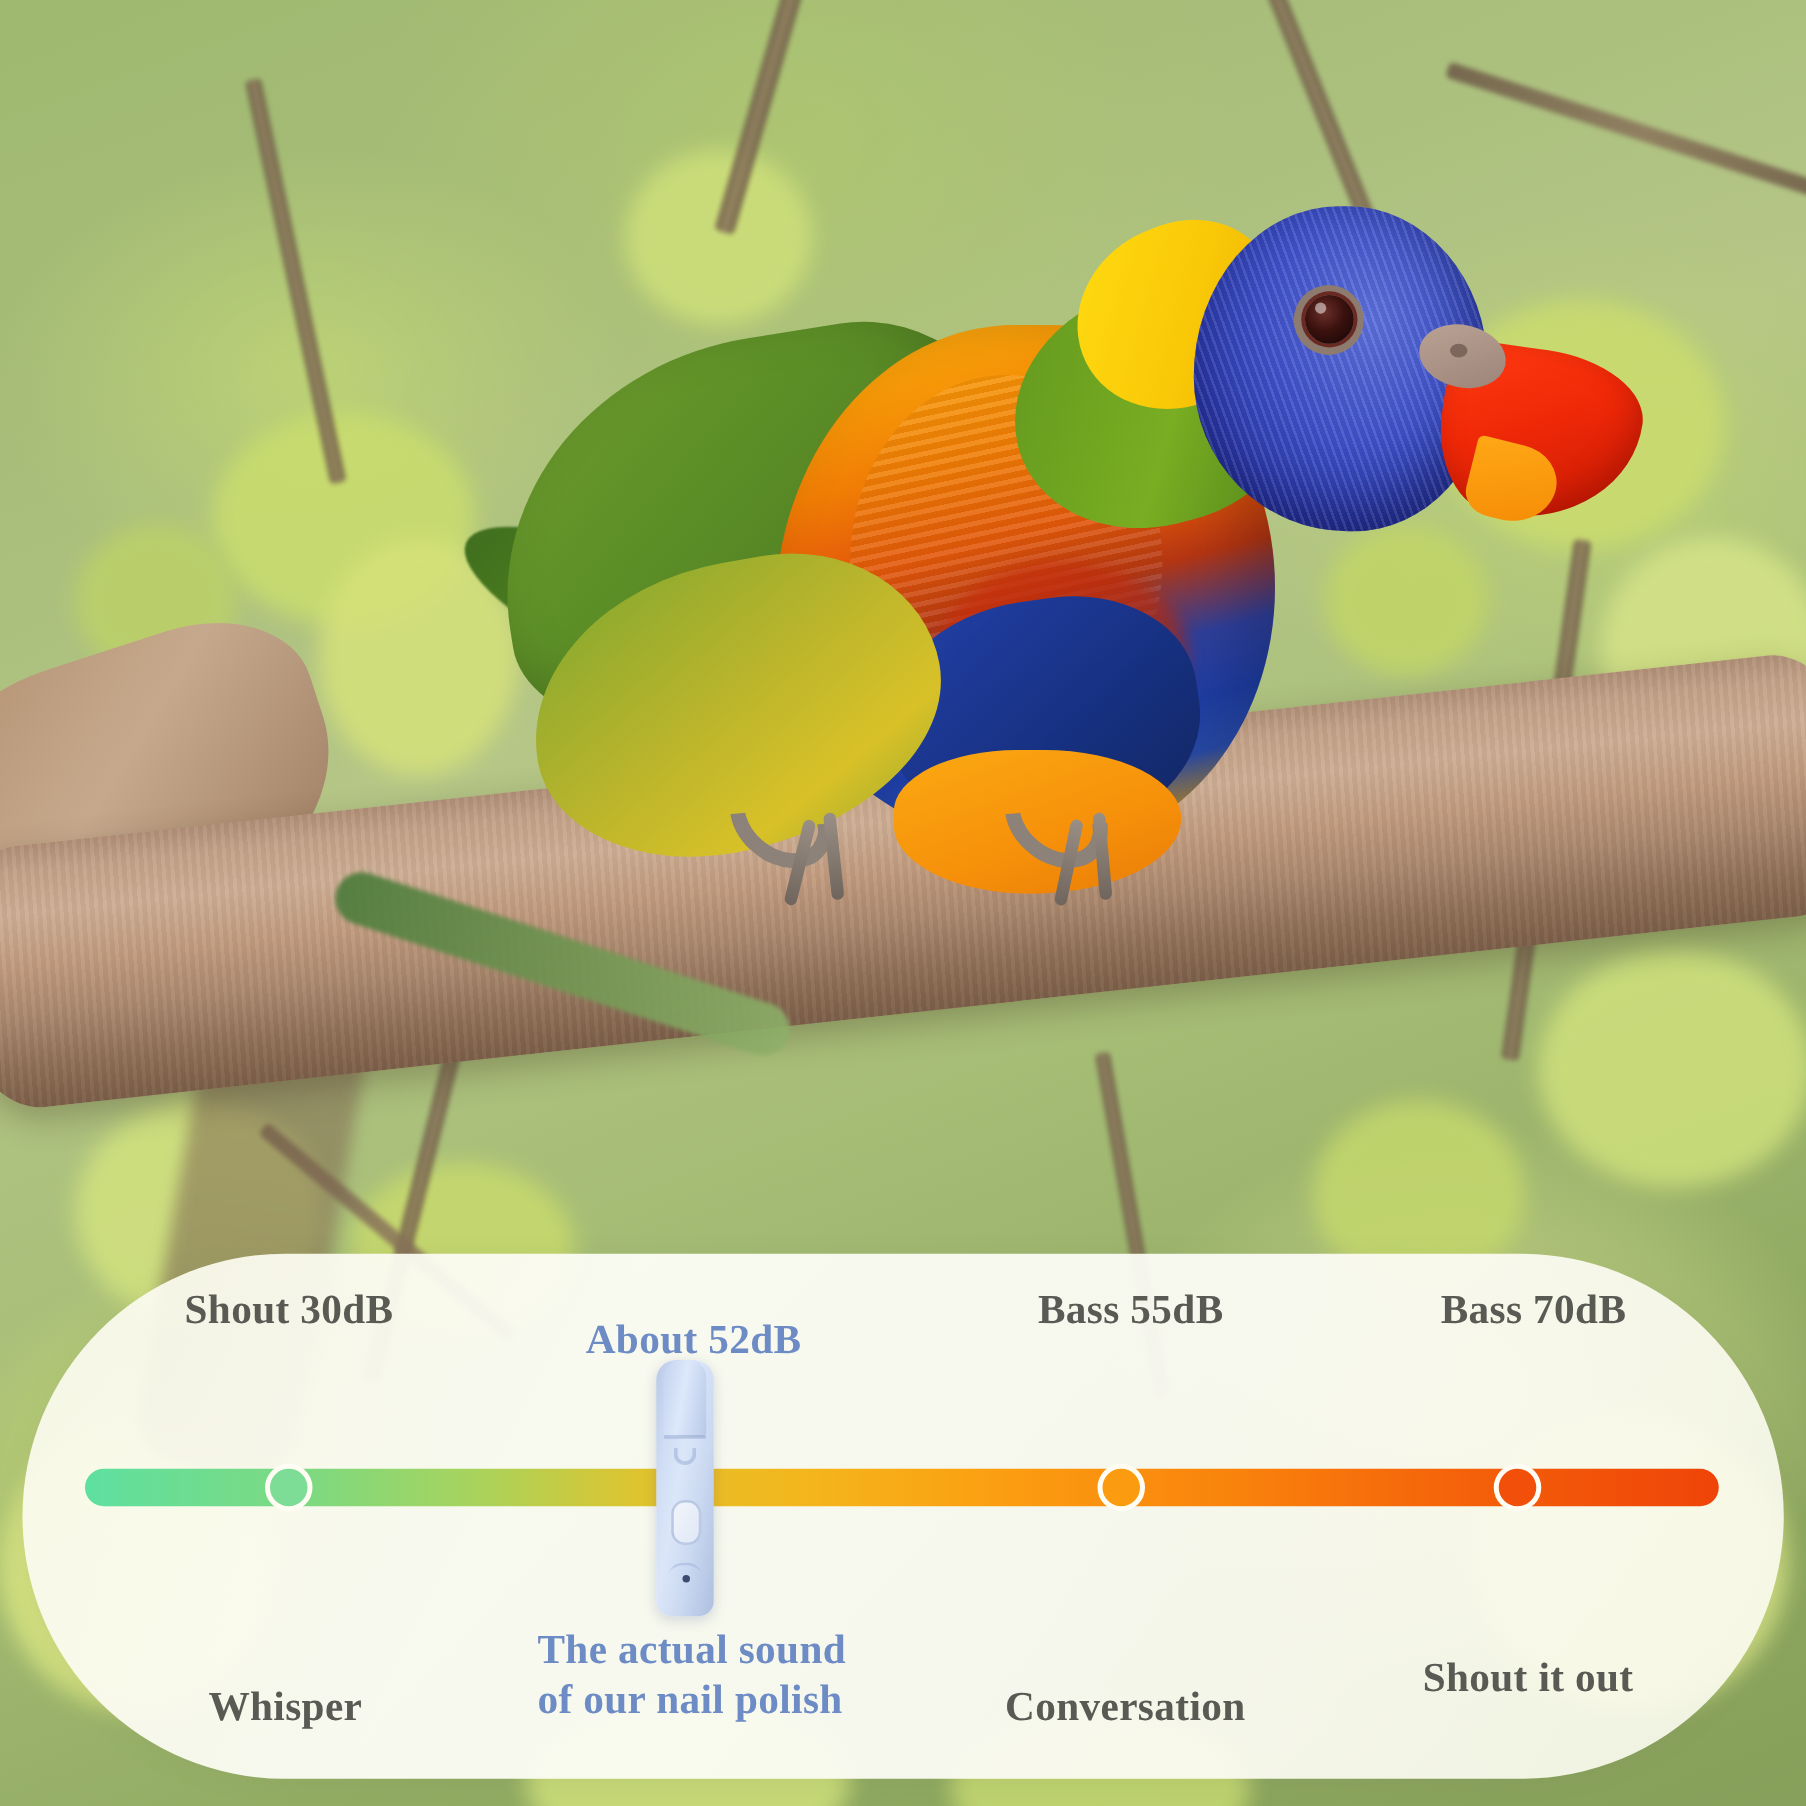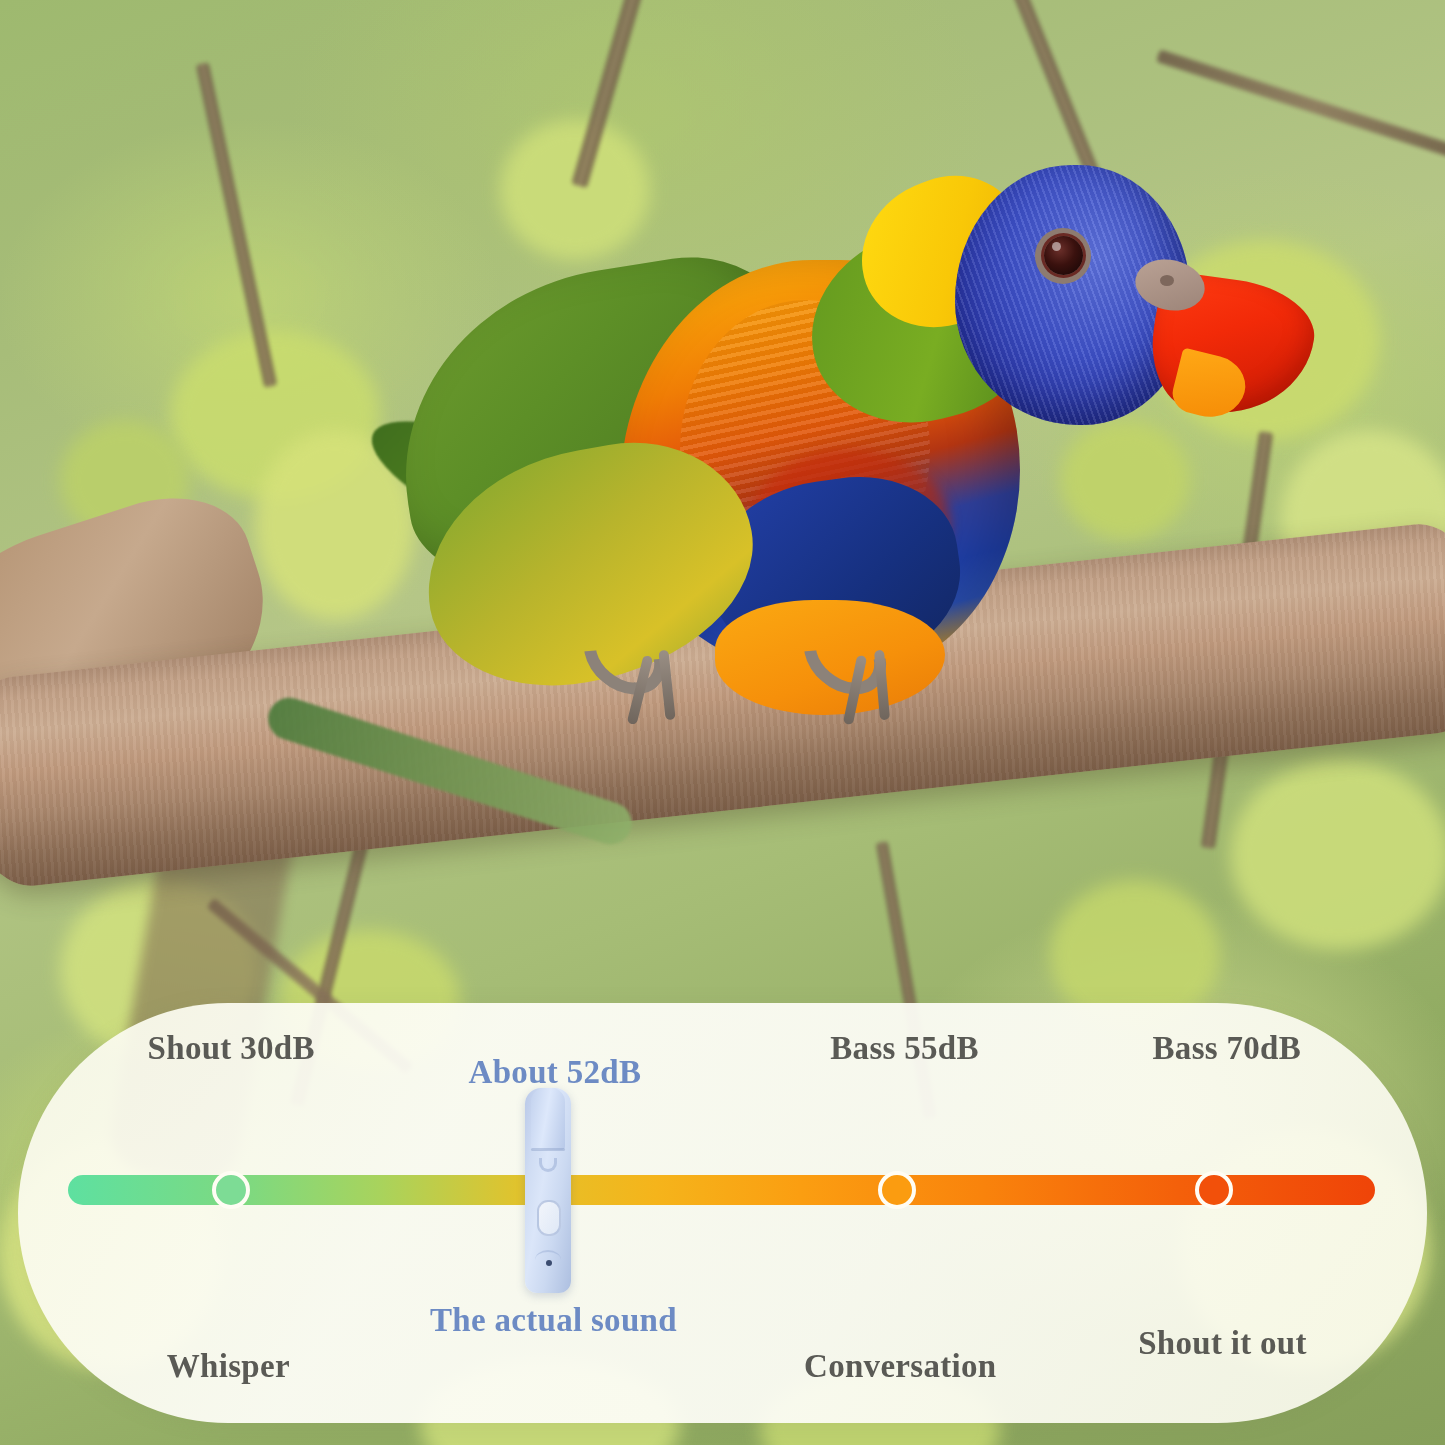--- a/index.html
+++ b/index.html
@@ -425,18 +425,19 @@
     <div class="device-chev"></div>
     <div class="device-btn"></div>
     <div class="device-arc"></div>
     <div class="device-dot"></div>
   </div>
 
   <div>
     <div class="lbl" style="left:15.8%;top:1348px;">Whisper</div>
     <div class="lbl blue two-line" style="left:38.3%;top:1300px;">
       <div>The actual sound</div>
+      <div>of our nail polish</div>
     </div>
     <div class="lbl" style="left:62.3%;top:1325px;margin-top:23px;">Conversation</div>
     <div class="lbl" style="left:84.6%;top:1325px;font-family:Liberation Serif, serif;">Shout it out</div>
   </div>
 
 </div>
 
 </body></html>

